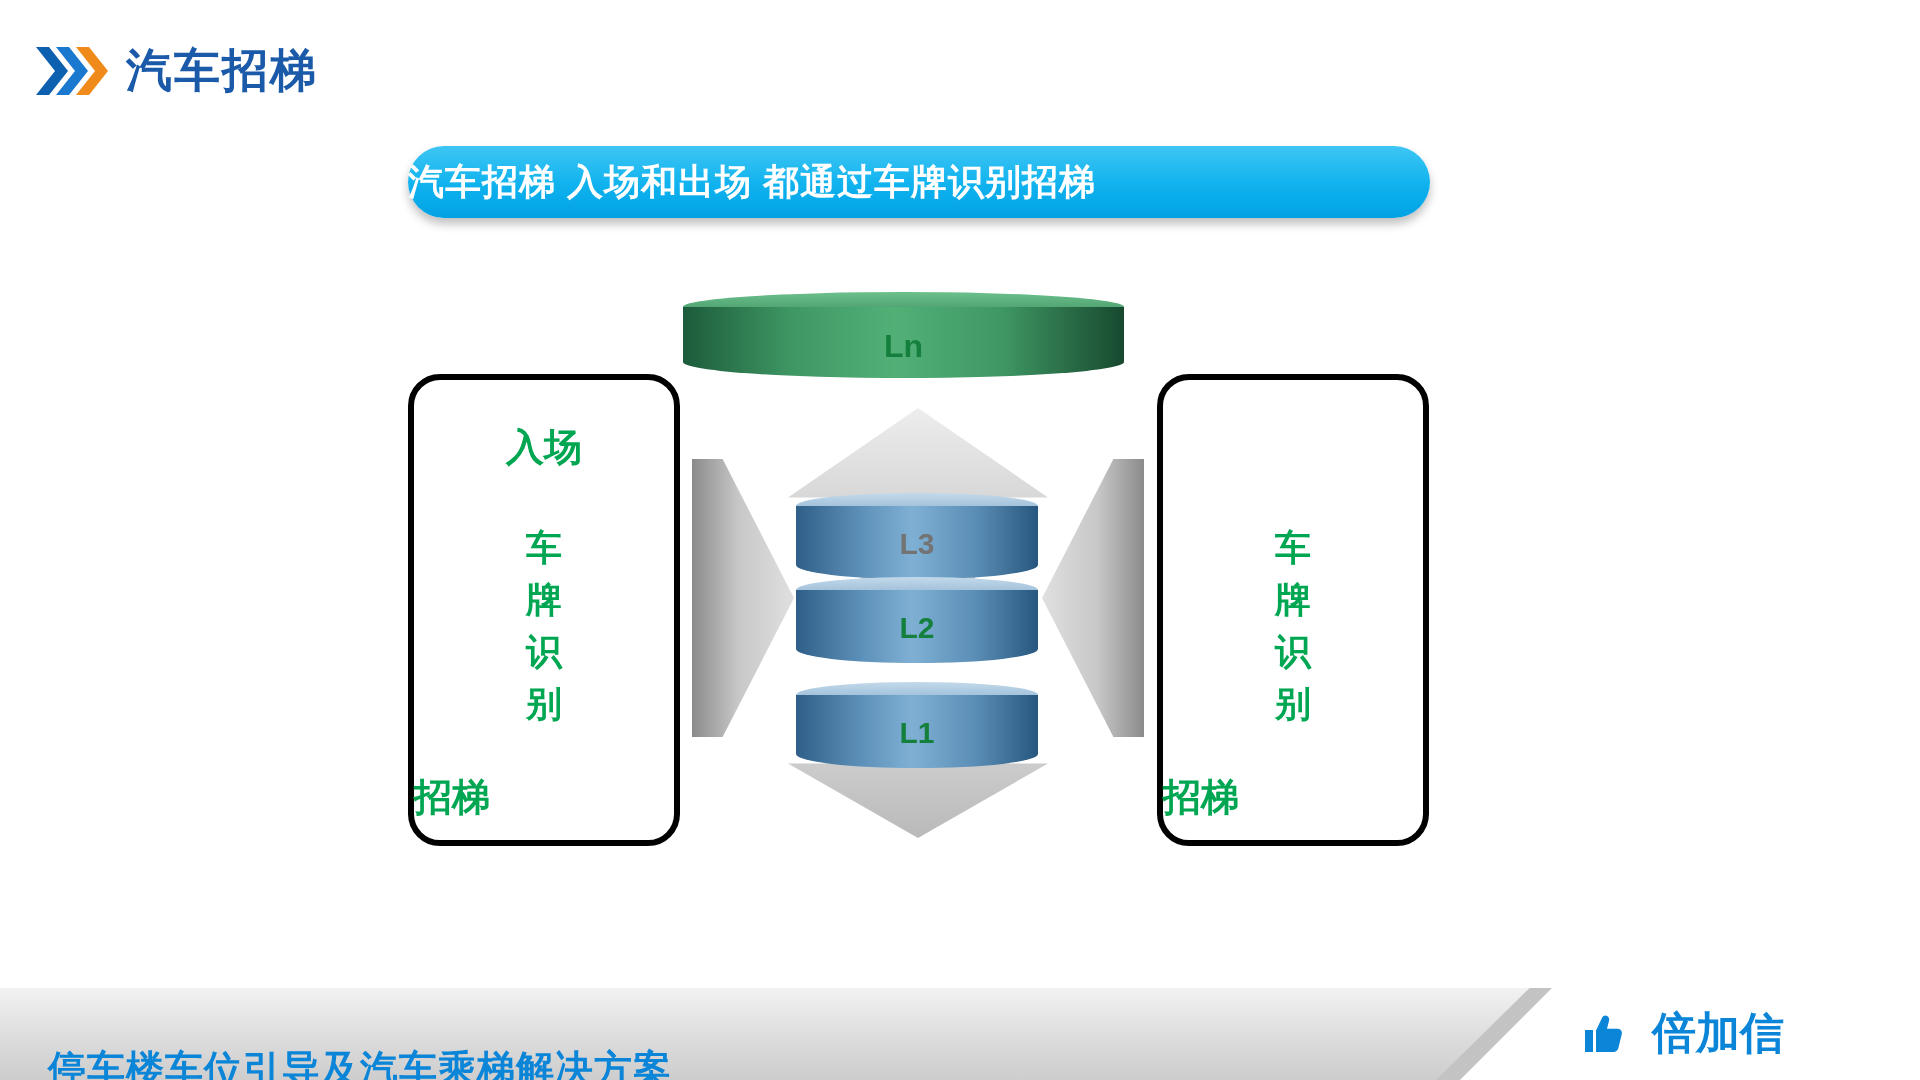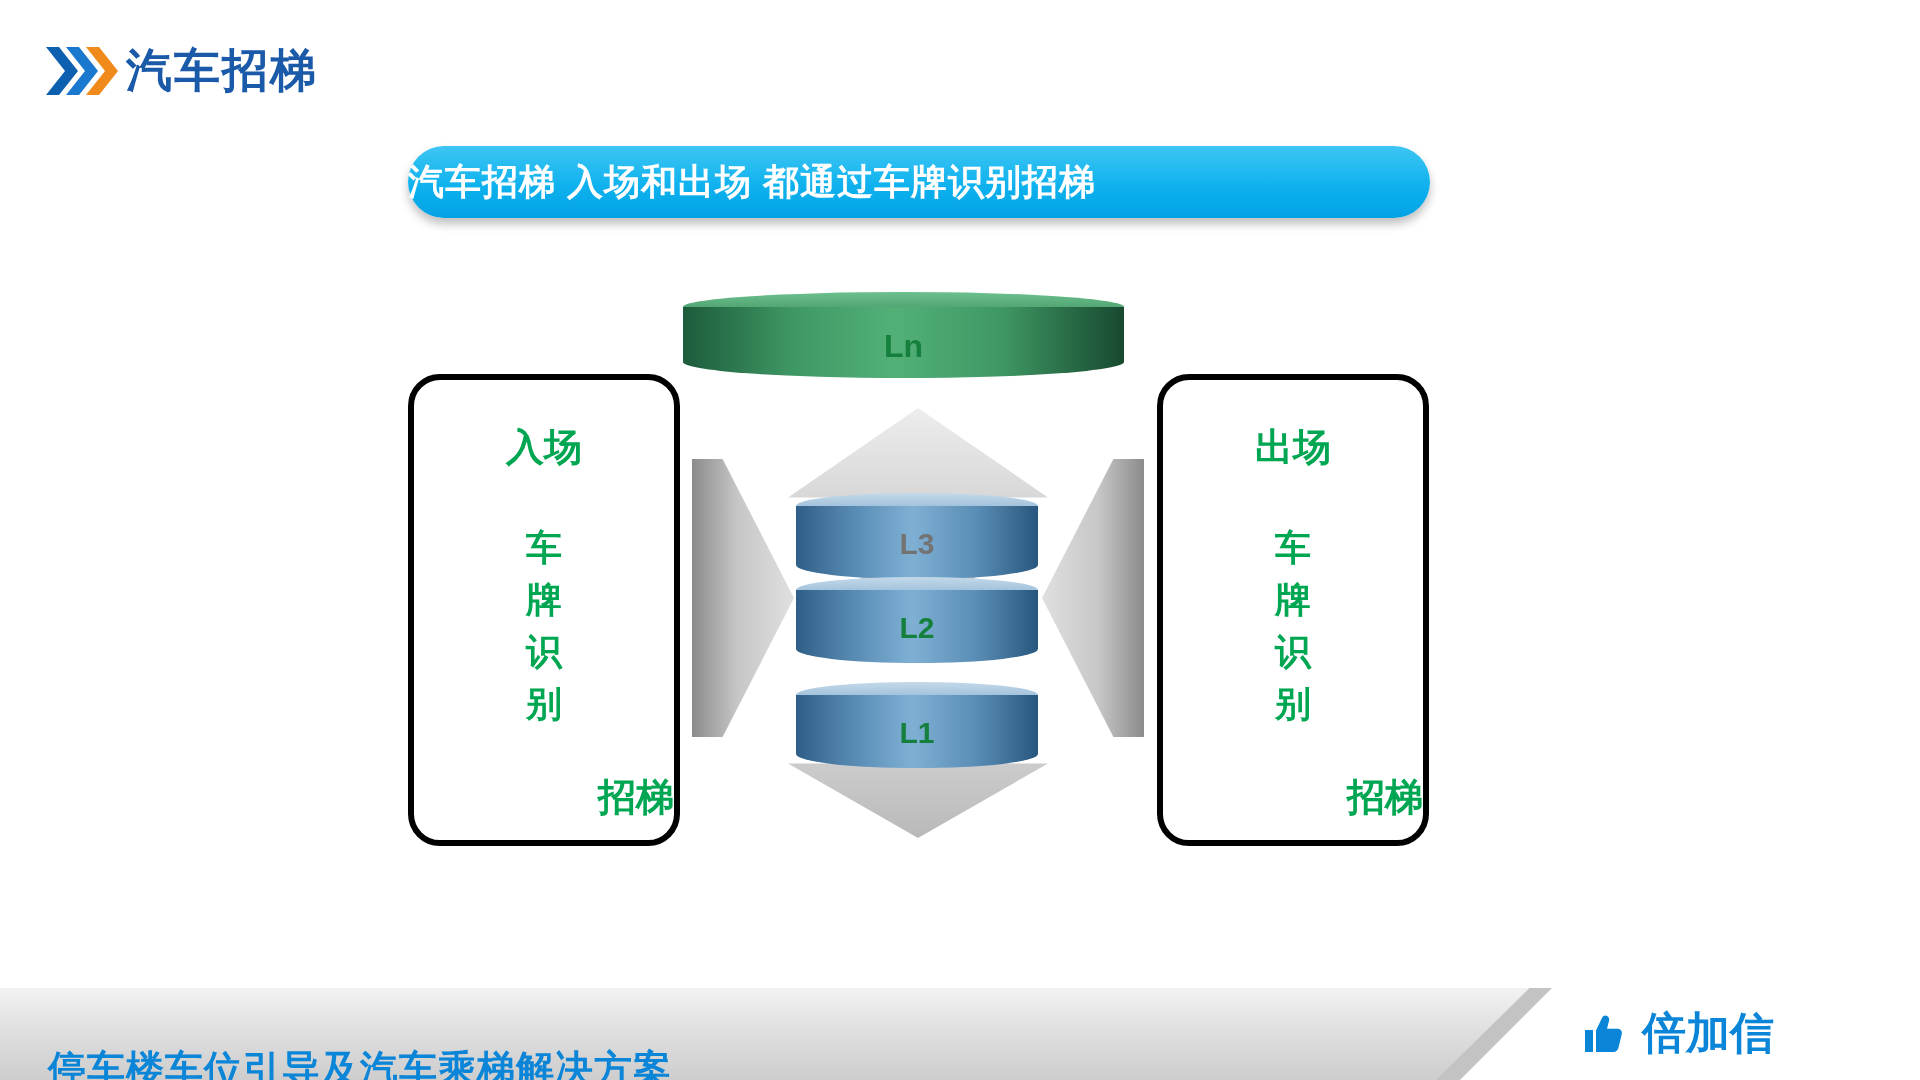--- a/index.html
+++ b/index.html
@@ -1,21 +1,21 @@
 <!DOCTYPE html>
 <html style="--title_blue: #1a5aa8; --banner_bg: #00aeef; --green_text: #00a651; --footer_blue: #0a85d8; --brand_blue: #0a85d8; --ln_green: #3f9864; --stack_blue: #5f92ba; --b1_purple: #7478c2; --arrow_gray: #c7c7c7; --chevron_blue: #0d5fb0; --chevron_orange: #f08a1a;"><head>
 <meta charset="utf-8">
 <style>
   * { margin:0; padding:0; box-sizing:border-box; }
   html,body { background:#ffffff; }
   body { font-family:"Liberation Sans","DejaVu Sans",sans-serif; }
   .canvas { position:relative; width:1920px; height:1080px; background:#ffffff; overflow:hidden; }
 
   
-  .hdr { position:absolute; left:46px; top:40px; display:flex; align-items:center; gap:4px;text-align:center; }
+  .hdr { position:absolute; left:36px; top:40px; display:flex; align-items:center; gap:14px;text-align:center; }
   .chevrons { width:76px; height:48px; }
   .page-title { font-size:46px; font-weight:bold; color:var(--title_blue,#1a5aa8); letter-spacing:2px; }
 
   
   .banner { position:absolute; left:408px; top:146px; width:1022px; height:72px;
     border-radius:36px; background:linear-gradient(180deg,#3ec6f4 0%, #0fb2ee 55%, #00a2e4 100%);
     display:flex; align-items:center; justify-content:flex-start;
     box-shadow:0 6px 10px rgba(0,0,0,.25); }
   .banner span { color:#ffffff; font-size:36px; font-weight:bold; letter-spacing:1px; }
 
@@ -64,33 +64,33 @@
   
   .side-box { position:absolute; top:374px; width:272px; height:472px; background:#ffffff;
     border:6px solid #000000; border-radius:32px; z-index:4; }
   .box-entry { left:408px; }
   .box-exit  { left:1157px; }
   .side-box .box-title  { position:absolute; top:42px;  left:0; right:0; text-align:center;
     font-size:38px; font-weight:bold; color:var(--green_text,#00a651); }
   .side-box .box-chars  { position:absolute; top:142px; left:0; right:0; text-align:center; }
   .side-box .box-chars span { display:block; font-size:36px; font-weight:bold; line-height:52px;
     color:var(--green_text,#00a651); }
-  .side-box .box-action { position:absolute; top:392px; left:0; right:0; text-align:right;
+  .side-box .box-action { position:absolute; top:392px; left:0; right:0; text-align:left;
     font-size:38px; font-weight:bold; color:var(--green_text,#00a651); }
 
   
   .footer-band { position:absolute; left:0; top:988px; width:1920px; height:92px;
     background:linear-gradient(180deg,#f2f2f2 0%, #dedede 50%, #cdcdcd 100%); }
   .footer-stripe { position:absolute; left:1436px; top:988px; width:130px; height:92px;
     background:#c3c3c3; clip-path:polygon(72% 0, 92% 0, 20% 100%, 0 100%); }
   .footer-corner { position:absolute; left:1460px; top:988px; width:460px; height:92px;
     background:#ffffff; clip-path:polygon(20% 0, 100% 0, 100% 100%, 0 100%); }
   .footer-text { position:absolute; left:48px; top:1004px; font-size:38px; font-weight:bold;
     color:var(--footer_blue,#0a85d8); letter-spacing:1px;margin-top:40px; }
-  .brand { position:absolute; left:1580px; top:1004px; display:flex; align-items:center; gap:14px; }
+  .brand { position:absolute; left:1580px; top:1004px; display:flex; align-items:center; gap:24px; }
   .brand svg { width:48px; height:48px; fill:var(--brand_blue,#0a85d8); }
   .brand .brand-text { font-size:44px; font-weight:bold; color:var(--brand_blue,#0a85d8); }
 </style>
 </head>
 <body>
 
 <div class="canvas">
 
   <div class="hdr">
     <svg class="chevrons" viewBox="0 0 76 48">
@@ -138,21 +138,20 @@
     <div class="box-chars">
       <span>车</span>
       <span>牌</span>
       <span>识</span>
       <span>别</span>
     </div>
     <div class="box-action">招梯</div>
   </div>
 
   <div class="side-box box-exit">
-    <div class="box-title">出场</div>
     <div class="box-chars">
       <span>车</span>
       <span>牌</span>
       <span>识</span>
       <span>别</span>
     </div>
     <div class="box-action">招梯</div>
   </div>
 
   <div class="footer-band"></div>

